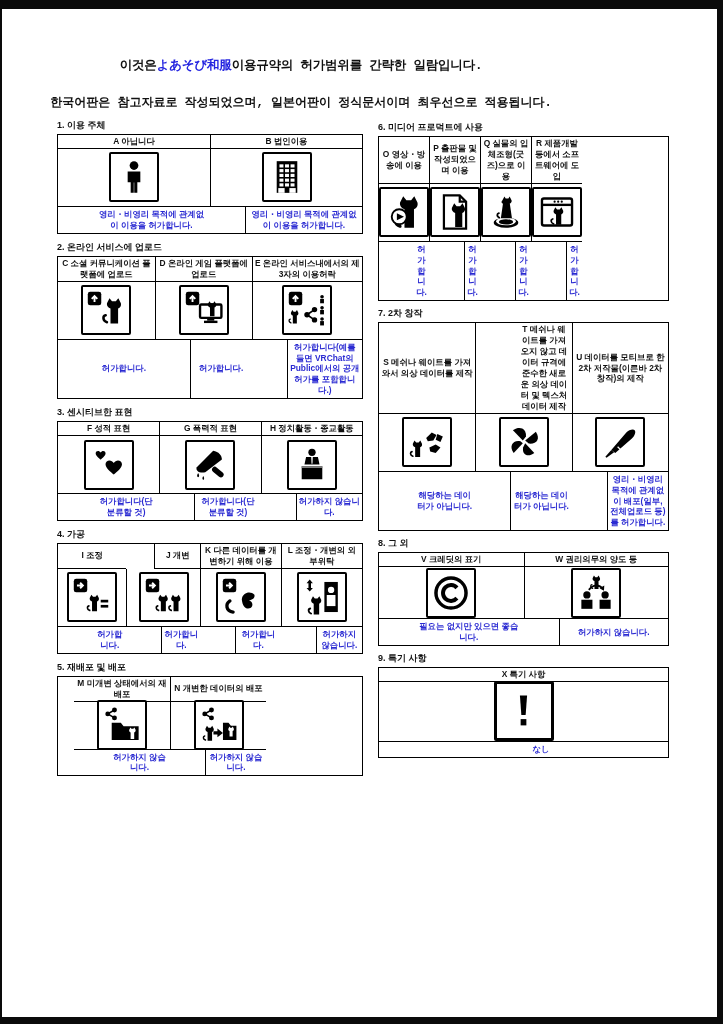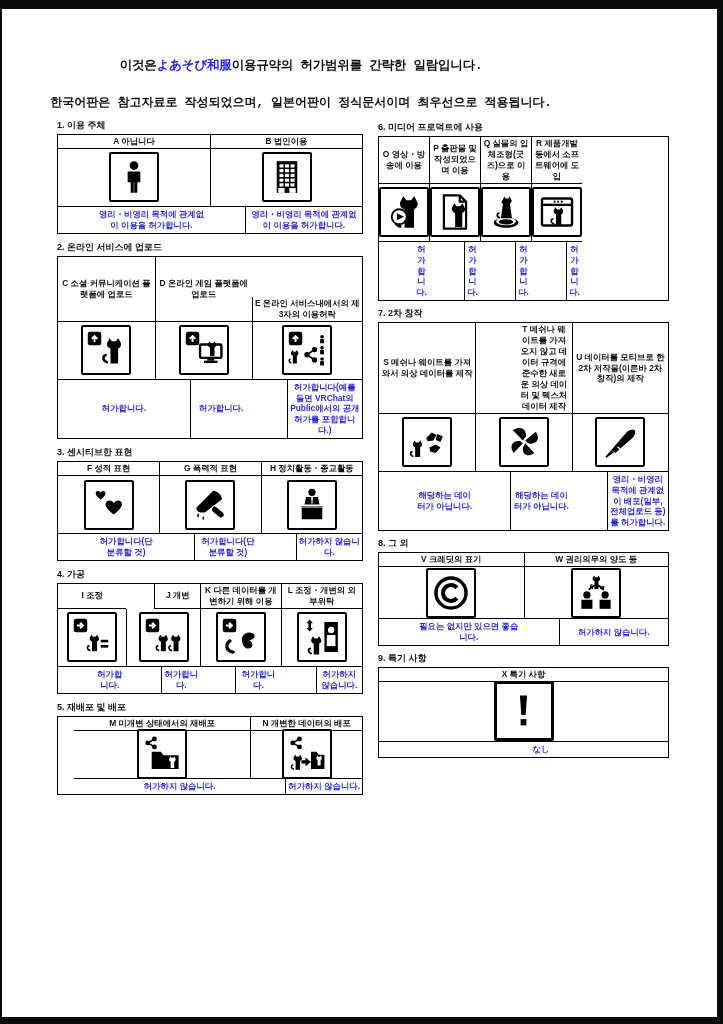--- a/index.html
+++ b/index.html
@@ -115,21 +115,21 @@
               <rect x="19" y="17" width="27" height="17" rx="1.5" fill="none" stroke="#000" stroke-width="3"></rect>
               <g transform="translate(27,13) scale(0.95)">
                 <path d="M2 4 L4 0 L6 2.5 L9 2.5 L11 0 L13 4 C13.5 6 12.5 7.6 10.8 8.2 L10.8 20 L4.8 20 L4.8 8.2 C3 7.6 1.6 6 2 4 Z"></path>
               </g>
               <rect x="28" y="34" width="9" height="3.5"></rect>
               <rect x="24" y="37.5" width="17" height="3"></rect>
             </svg>
           </div>
         </div>
         <div class="rs bl" style="grid-area: 3 / 2;">허가합니다.</div>
-        <div class="hd bl" style="grid-area: 1 / 3; margin-top: 40px;">E 온라인 서비스내에서의 제3자의 이용허락</div>
+        <div class="hd bl" style="grid-area: 1 / 3;">E 온라인 서비스내에서의 제3자의 이용허락</div>
         <div class="ic bl" style="grid-area: 2 / 3;">
           <div class="iconbox">
             <svg viewBox="0 0 48 48" fill="#000" xmlns="http://www.w3.org/2000/svg">
               <rect x="1" y="1" width="17" height="17" rx="3"></rect>
               <path d="M9.5 14V7M6 10l3.5-3.5L13 10" stroke="#fff" stroke-width="2.4" fill="none"></path>
               <circle cx="24" cy="30" r="3.4"></circle>
               <circle cx="33.5" cy="23.5" r="3.4"></circle>
               <circle cx="33.5" cy="36.5" r="3.4"></circle>
               <path d="M24 30L33.5 23.5M24 30l9.5 6.5" stroke="#000" stroke-width="2.2"></path>
               <g transform="translate(40,5)">
@@ -260,21 +260,21 @@
                 <path d="M2 19 C-1.5 18 -1.5 14 1 13.5" fill="none" stroke="#000" stroke-width="2" stroke-linecap="round"></path>
               </g>
             </svg>
           </div>
         </div>
         <div class="rs bl" style="grid-area: 3 / 4;">허가하지 않습니다.</div>
       </div>
     </div>
     <div class="section">
       <div class="sec-label">5. 재배포 및 배포</div>
-      <div class="tbl" style="grid-template-columns: repeat(1, 1fr); grid-template-rows: auto 48px auto; padding-left: 16px;">
+      <div class="tbl" style="grid-template-columns: repeat(3, 1fr); grid-template-rows: auto 48px auto; padding-left: 16px;">
         <div class="hd" style="grid-area: 1 / 1;">M 미개변 상태에서의 재배포</div>
         <div class="ic" style="grid-area: 2 / 1;">
           <div class="iconbox">
             <svg viewBox="0 0 48 48" fill="#000" xmlns="http://www.w3.org/2000/svg">
               <g transform="translate(2,2)">
                 <circle cx="4" cy="8" r="3.1"></circle>
                 <circle cx="12.5" cy="3" r="3.1"></circle>
                 <circle cx="12.5" cy="13" r="3.1"></circle>
                 <path d="M4 8 L12.5 3 M4 8 L12.5 13" stroke="#000" stroke-width="2"></path>
               </g>

